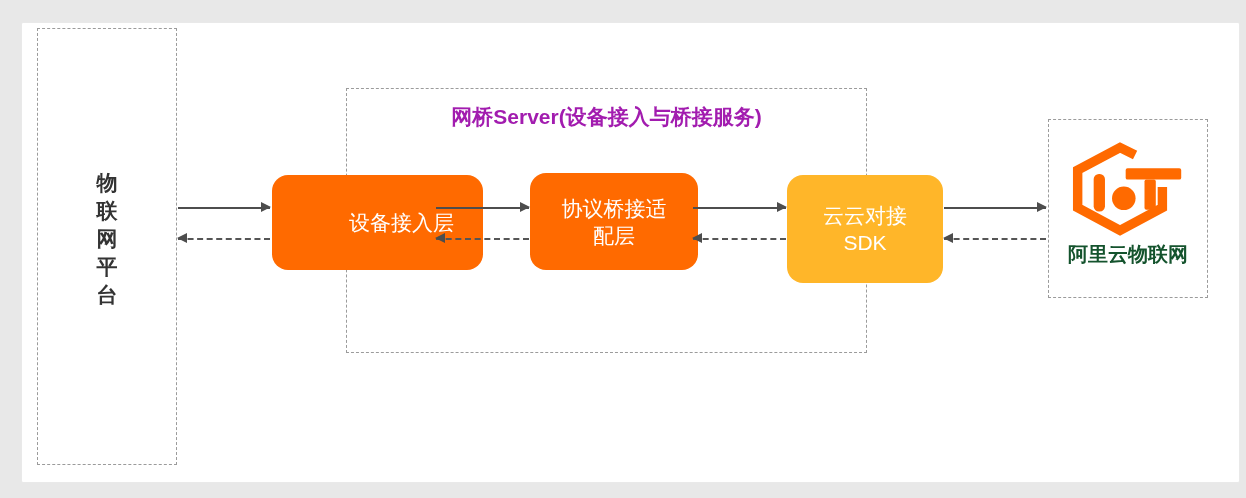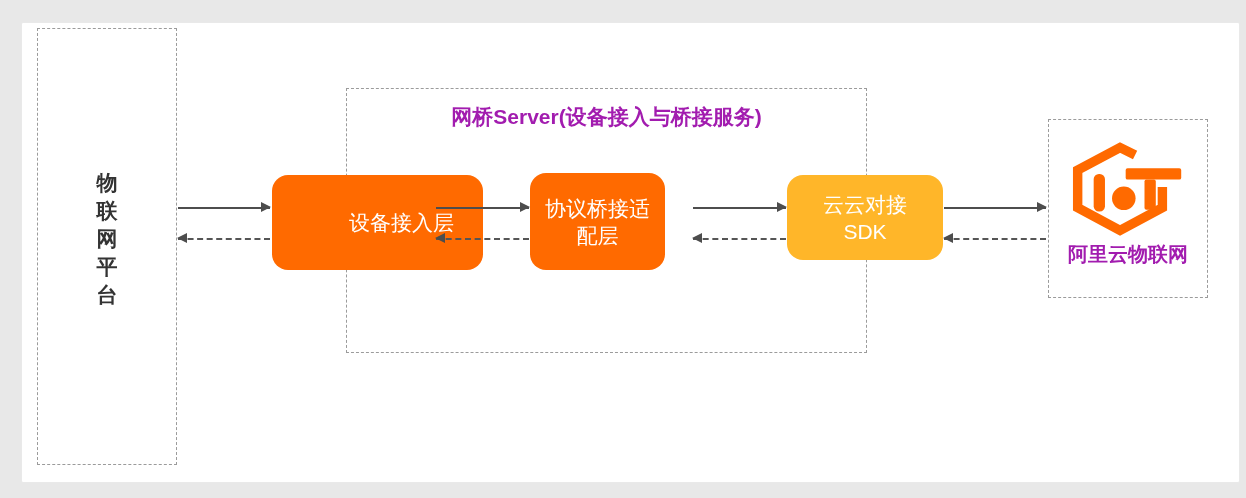--- a/index.html
+++ b/index.html
@@ -53,33 +53,33 @@
     border-radius: 16px;
     color: #FFFFFF;
     display: flex; flex-direction: column;
     align-items: center; justify-content: center;
     text-align: center;
     font-size: 21px; font-weight: 500;
     line-height: 27px;
     z-index: 2;
   }
   .node1 { left: 272px; top: 175px; width: 163px; height: 95px; }
-  .node2 { left: 530px; top: 173px; width: 135px; height: 97px; }
-  .node3 { left: 787px; top: 175px; width: 156px; height: 85px; }
+  .node2 { left: 530px; top: 173px; width: 168px; height: 97px; }
+  .node3 { left: 787px; top: 175px; width: 156px; height: 108px; }
   .right-box {
     left: 1048px; top: 119px;
     width: 160px; height: 179px;
     display: flex; flex-direction: column;
     align-items: center;
   }
   .logo { margin-top: 20px; height: 96px; }
   .right-label {
     margin-top: 5px;
     font-size: 20px; font-weight: 600;
-    color: #a21caf; line-height: 26px;
+    color: #14532d; line-height: 26px;
     text-align: center;
   }
   .arrow {
     position: absolute;
     height: 0;
     z-index: 3;
   }
   .arrow.fwd { border-top: 2px solid #4D4D4D; }
   .arrow.back { border-top: 2px dashed #555555; }
   .arrow.fwd::after {

